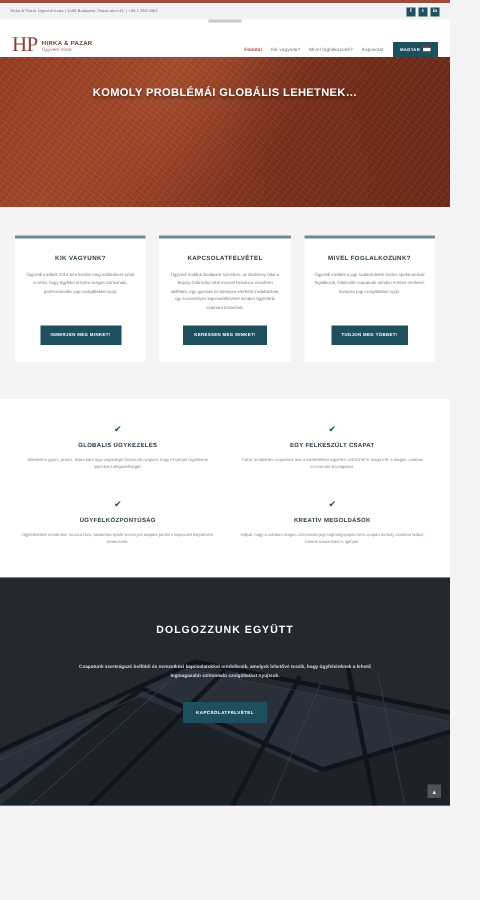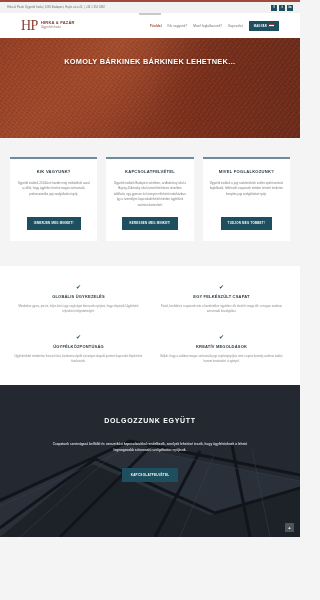--- a/index.html
+++ b/index.html
@@ -24,22 +24,22 @@
   .social-btn {
     width: 6px; height: 6px; background: #1d4f5e;
     display: flex; align-items: center; justify-content: center;
     color: #fff; font-size: 3.6px; font-weight: bold;
     font-family: "Liberation Serif", serif; line-height: 1;
   }
 
   
   .header {
     height: 25px; background: #ffffff;
-    display: flex; align-items: center; justify-content: space-between;
-    padding: 0 21px; position: relative;
+    display: flex; align-items: flex-end; justify-content: space-between;
+    padding: 0 8px; position: relative;
   }
   .header::before{
     content:""; position:absolute; top:0; left:50%; transform:translateX(-50%);
     width:22px; height:1.5px; background:#c9c9c9;
   }
   .logo { display: flex; align-items: center; gap: 3px; }
   .logo-mark {
     font-family: "Liberation Serif", serif; font-size: 14px;
     color: #8a3f33; line-height: 1; letter-spacing: -0.5px; font-weight: 400;
   }
@@ -179,21 +179,21 @@
         <span class="flag">
             <i></i>
             <i></i>
             <i></i>
           </span>
       </span>
     </div>
   </div>
 
   <div class="hero">
-    <div class="hero-title">KOMOLY BÁRKINEK BÁRKINEK LEHETNEK…</div>
+    <div class="hero-title">KOMOLY PROBLÉMÁI GLOBÁLIS LEHETNEK…</div>
   </div>
 
   <div class="cards-section">
     <div class="cards">
       <div class="card">
         <div class="card-title">KIK VAGYUNK?</div>
         <div class="card-text">Ügyvédi irodánk 2014-ben kezdte meg működését azzal a céllal, hogy ügyfelei részére magas színvonalú, professzionális jogi szolgáltatást nyújt.</div>
         <div class="card-btn">ISMERJEN MEG MINKET!</div>
       </div>
       <div class="card">

